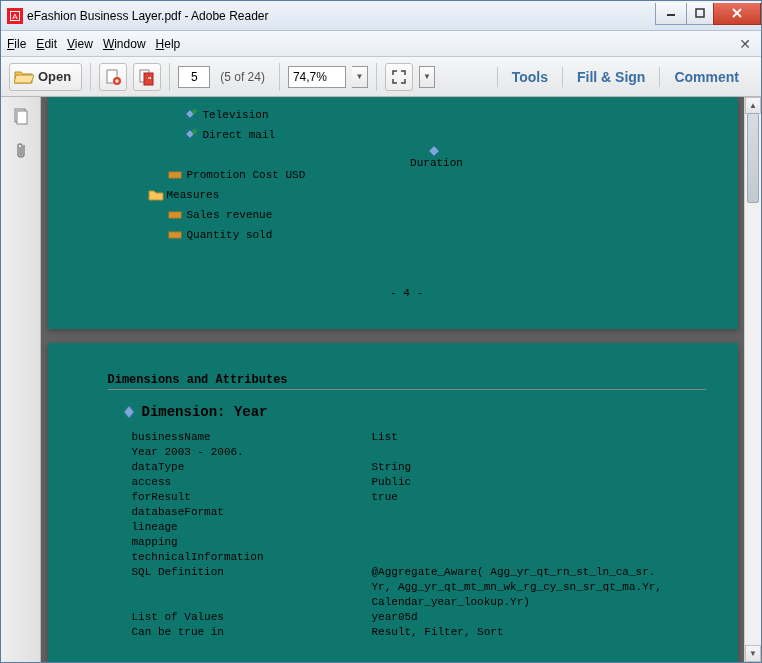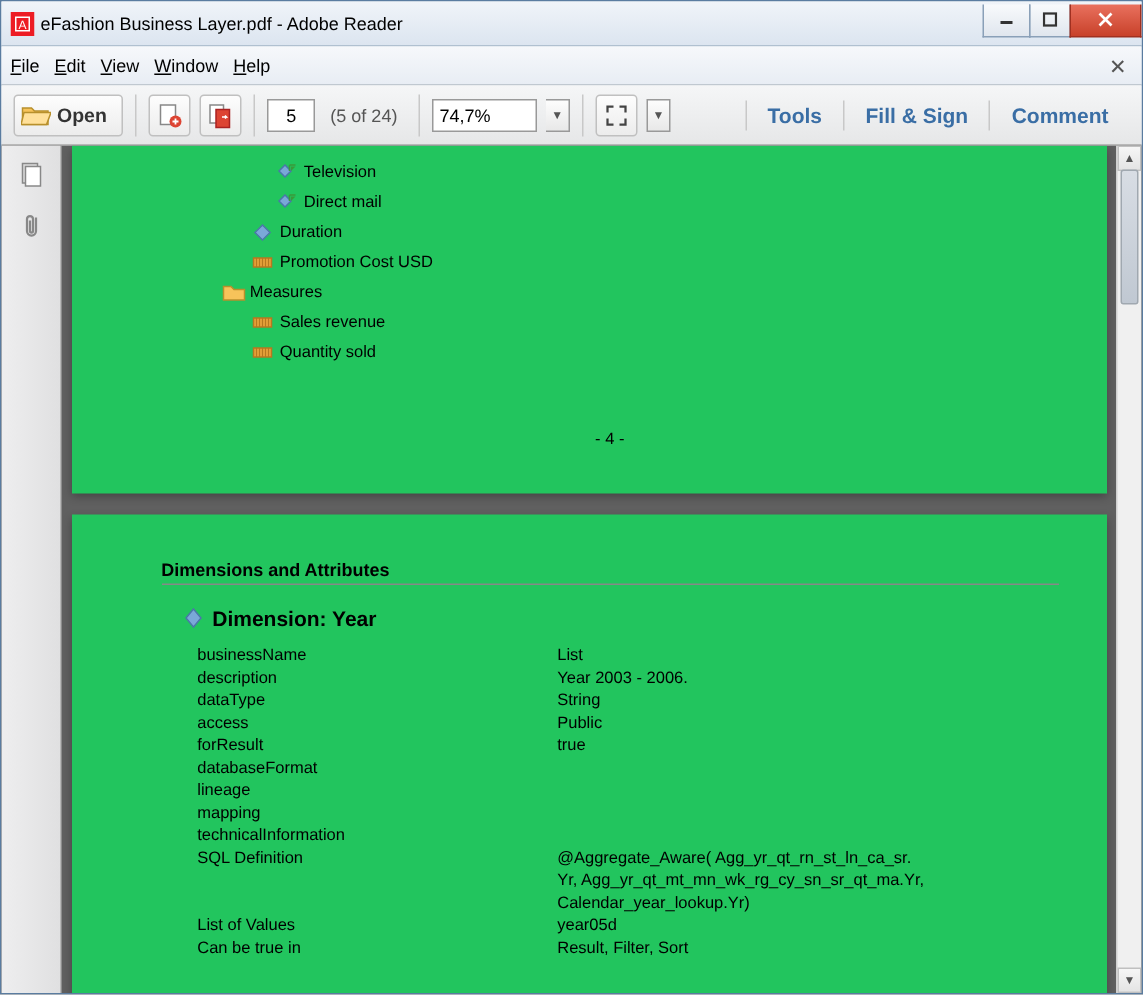--- a/index.html
+++ b/index.html
@@ -18,41 +18,41 @@
 .menubar-close { margin-left: auto; font-size: 14px; color: #555; padding: 0 4px; }
 .toolbar { height: 40px; background: linear-gradient(#f5f6f7,#e6e7e8); border-bottom: 1px solid #b8b8b8; display: flex; align-items: center; padding: 0 8px; gap: 6px; }
 .tb-btn { height: 28px; border: 1px solid #c0c0c0; background: linear-gradient(#fdfdfd,#ececec); border-radius: 3px; display: flex; align-items: center; padding: 0 6px; gap: 4px; }
 .tb-sep { width: 1px; height: 28px; background: #c8c8c8; margin: 0 2px; }
 .open-btn { padding: 0 10px 0 4px; }
 .folder-icon { width: 20px; height: 16px; }
 .open-label { font-weight: bold; color: #333; font-size: 13px; }
 .icon-btn { width: 28px; justify-content: center; padding: 0; }
 .page-input { width: 32px; height: 22px; border: 1px solid #999; text-align: center; font-size: 12px; background: #fff; }
 .page-count { color: #555; font-size: 12px; margin: 0 6px 0 4px; }
-.zoom-box { width: 70px; height: 22px; border: 1px solid #999; background: #fff; display: flex; align-items: center; padding: 0 4px; font-size: 12px; }
+.zoom-box { width: 58px; height: 22px; border: 1px solid #999; background: #fff; display: flex; align-items: center; padding: 0 4px; font-size: 12px; }
 .zoom-dd { width: 16px; height: 22px; border: 1px solid #999; border-left: none; background: linear-gradient(#fdfdfd,#e8e8e8); display: flex; align-items: center; justify-content: center; font-size: 8px; color: #555; }
 .tb-right { margin-left: auto; display: flex; gap: 0; }
 .tb-link { padding: 0 14px; height: 20px; display: flex; align-items: center; color: #3a6ea5; font-weight: bold; font-size: 14px; border-left: 1px solid #c8c8c8; cursor: default; }
 .content-area { flex: 1; display: flex; background: #606060; overflow: hidden; }
 .sidepanel { width: 40px; background: linear-gradient(90deg,#eeeeef,#e0e0e1); border-right: 1px solid #b8b8b8; display: flex; flex-direction: column; align-items: center; padding-top: 10px; gap: 14px; }
 .side-icon { width: 20px; height: 20px; display: flex; align-items: center; justify-content: center; color: #888; }
 .doc-scroll { flex: 1; position: relative; overflow: hidden; }
 .scrollbar-v { position: absolute; right: 0; top: 0; bottom: 0; width: 17px; background: #f0f0f0; border-left: 1px solid #d0d0d0; }
 .scroll-thumb { position: absolute; left: 2px; right: 2px; top: 16px; height: 90px; background: linear-gradient(#d8dde4,#c0c8d2); border: 1px solid #a0a8b0; border-radius: 2px; }
 .scroll-btn { position: absolute; left: 0; right: 0; height: 17px; background: linear-gradient(#f6f6f6,#e4e4e4); border: 1px solid #c0c0c0; display: flex; align-items: center; justify-content: center; font-size: 8px; color: #555; }
 .scroll-btn.up { top: 0; }
 .scroll-btn.down { bottom: 0; }
 .pages-wrap { position: absolute; left: 0; right: 17px; top: 0; bottom: 0; overflow: hidden; display: flex; flex-direction: column; align-items: center; padding-top: 0; }
-.page { background: #22c55e; width: 690px; box-shadow: 0 2px 6px rgba(0,0,0,0.3); margin-bottom: 14px; font-family: Liberation Sans, sans-serif; font-size: 11px; color: #000; padding: 8px 32px 16px 60px; }
+.page { background: #0f766e; width: 690px; box-shadow: 0 2px 6px rgba(0,0,0,0.3); margin-bottom: 14px; font-family: Liberation Mono, monospace; font-size: 11px; color: #000; padding: 8px 32px 16px 60px; }
 .page1 { min-height: 232px; position: relative; }
 .tree-row { display: flex; align-items: center; height: 20px; }
 .tree-icon { width: 14px; height: 12px; margin-right: 5px; display: inline-block; }
 .tree-label { font-size: 11px; color: #000; }
 .ind1 { padding-left: 76px; }
-.ind0b { padding-left: 60px; }
+.ind0b { padding-left: 60px; flex-direction: column; }
 .ind0c { padding-left: 60px; }
 .indF { padding-left: 40px; }
 .indM { padding-left: 60px; }
 .page-num { text-align: center; font-size: 11px; margin-top: 42px; }
 .page2 { min-height: 320px; padding-top: 30px; }
 .section-title { font-weight: bold; font-size: 12px; margin-bottom: 2px; }
 .section-hr { border: none; border-top: 1px solid #888; margin-bottom: 14px; }
 .dim-header { display: flex; align-items: center; margin: 0 0 10px 14px; }
 .dim-title { font-weight: bold; font-size: 14px; margin-left: 6px; }
 .prop-table { margin-left: 24px; }
@@ -227,21 +227,20 @@
                 <path d="M7 1 L12 7 L7 13 L2 7 Z" fill="#7aa8d8" stroke="#4a78a8"></path>
               </svg>
             <span class="dim-title">Dimension: Year</span>
           </div>
           <div class="prop-table" id="prop-rows">
               <div class="prop-row">
                 <div class="prop-key">businessName</div>
                 <div class="prop-val">List</div>
               </div>
               <div class="prop-row">
-                <div class="prop-key">description</div>
                 <div class="prop-val">Year 2003 - 2006.</div>
               </div>
               <div class="prop-row">
                 <div class="prop-key">dataType</div>
                 <div class="prop-val">String</div>
               </div>
               <div class="prop-row">
                 <div class="prop-key">access</div>
                 <div class="prop-val">Public</div>
               </div>

